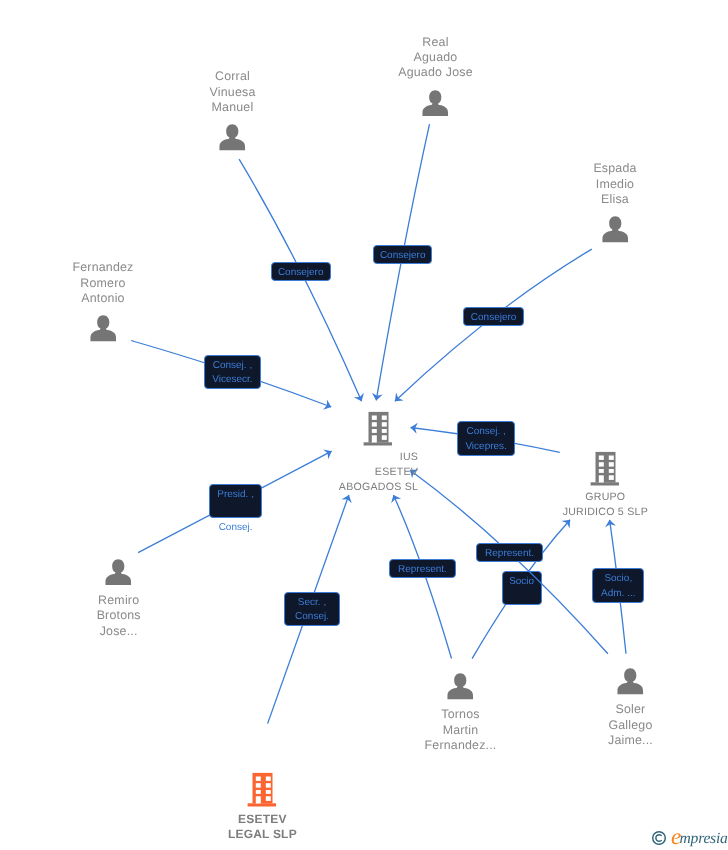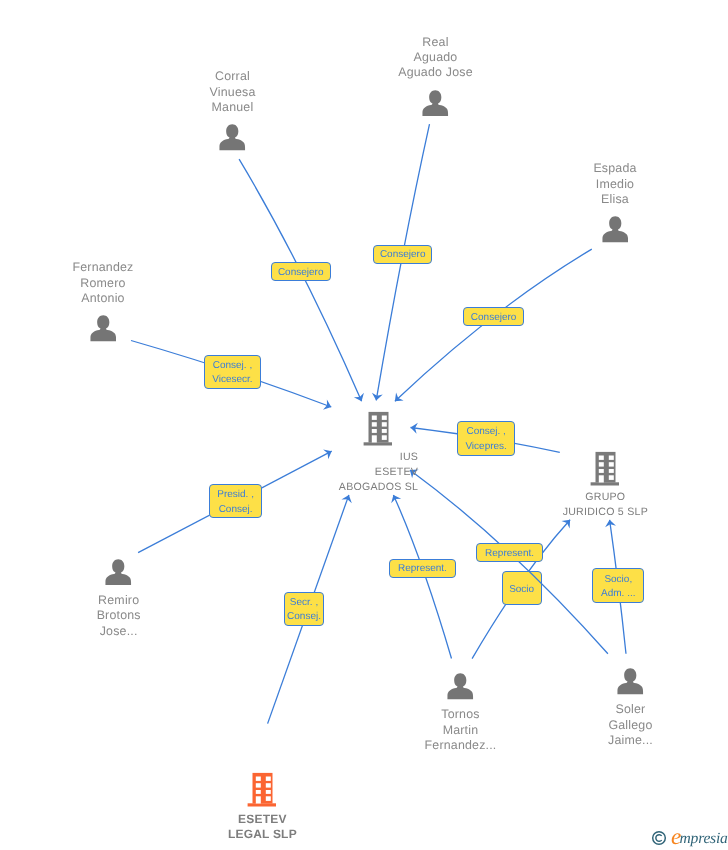--- a/index.html
+++ b/index.html
@@ -9,22 +9,22 @@
   #canvas{position:relative;width:728px;height:850px;background:#fff;}
   #edge-layer,#labels{position:absolute;left:0;top:0;width:0;height:0;}
   #nodes{position:absolute;left:0;top:0;width:0;height:0;z-index:40;}
   svg.layer{position:absolute;left:0;top:0;width:728px;height:850px;overflow:visible;}
   .node{position:absolute;text-align:center;}
   .node .caption{position:absolute;left:50%;transform:translateX(-50%);white-space:pre;
      color:#8a8a8a;font-size:12.4px;line-height:15.35px;letter-spacing:.2px;}
   .node.company .caption{font-size:10.6px;line-height:15.1px;letter-spacing:.25px;color:#7d7d7d;}
   .node.company.hl .caption{font-weight:bold;color:#7d7d7d;font-size:12px;letter-spacing:.2px;line-height:15px;}
   .lbl{position:absolute;box-sizing:border-box;border:1.1px solid #3b7dd8;border-radius:4px;
-     background:#fde047;color:#3b7dd8;font-size:10px;line-height:14.5px;white-space:pre;
-     display:flex;flex-direction:column;align-items:center;justify-content:center;padding-top:3px;}
+     background:#0f172a;color:#3b7dd8;font-size:10px;line-height:14.5px;white-space:pre;
+     display:flex;flex-direction:column;align-items:center;padding-top:3px;}
   .lbl span{display:block;white-space:nowrap;}
   .footer{position:absolute;left:651px;top:829.5px;display:flex;align-items:baseline;}
   .footer .cmark{position:absolute;left:0px;top:0.6px;}
   .brand{position:absolute;left:20px;top:-3.6px;font-family:"Liberation Serif",serif;font-style:italic;
      font-size:15.6px;line-height:20px;letter-spacing:-0.25px;white-space:pre;}
   .brand .bfirst{color:#f7851f;font-size:23px;letter-spacing:-1.6px;position:relative;top:1px;}
   .brand .brest{color:#2f6377;}
 </style>
 </head>
 <body>
@@ -133,22 +133,22 @@
           <rect fill="#fff" x="18.8" y="11.2" width="5" height="4.4"></rect>
           <rect fill="#fff" x="18.8" y="18" width="5" height="3.9"></rect>
           <rect fill="#fff" x="18.8" y="24.3" width="5" height="4.6"></rect>
         </svg><div class="caption" style="top: 39.6px;"><div>ESETEV</div><div>LEGAL SLP</div></div></div>
     </div>
   <div id="labels">
       <div class="lbl" style="left: 270.8px; top: 261.6px; width: 59.8px; height: 19.4px; z-index: 2;"><span>Consejero</span></div>
       <div class="lbl" style="left: 372.9px; top: 244.5px; width: 59.6px; height: 19.3px; z-index: 4;"><span>Consejero</span></div>
       <div class="lbl" style="left: 463.4px; top: 306.8px; width: 60.4px; height: 19.2px; z-index: 6;"><span>Consejero</span></div>
       <div class="lbl" style="left: 203.7px; top: 354.7px; width: 57.5px; height: 34.4px; z-index: 8;"><span>Consej. ,</span><span>Vicesecr.</span></div>
-      <div class="lbl" style="left: 208.7px; top: 484.1px; width: 53.8px; height: 34.4px; z-index: 10;"><span>Presid. ,</span><span>Consej.</span></div>
-      <div class="lbl" style="left: 284px; top: 591.5px; width: 40px; height: 34.2px; z-index: 12;"><span>Secr. ,</span><span>Consej.</span></div>
+      <div class="lbl" style="left: 208.7px; top: 484.1px; width: 53.8px; height: 34.4px; z-index: 10; gap: 18px;"><span>Presid. ,</span><span>Consej.</span></div>
+      <div class="lbl" style="left: 284px; top: 591.5px; width: 56px; height: 34.2px; z-index: 12;"><span>Secr. ,</span><span>Consej.</span></div>
       <div class="lbl" style="left: 389.1px; top: 558.5px; width: 66.7px; height: 19.3px; z-index: 14;"><span>Represent.</span></div>
       <div class="lbl" style="left: 501.6px; top: 571.3px; width: 40.1px; height: 34px; z-index: 16;"><span>Socio</span></div>
       <div class="lbl" style="left: 476px; top: 543.3px; width: 67.1px; height: 19.1px; z-index: 18;"><span>Represent.</span></div>
       <div class="lbl" style="left: 592.2px; top: 568.4px; width: 52.2px; height: 34.7px; z-index: 20;"><span>Socio,</span><span>Adm. ...</span></div>
       <div class="lbl" style="left: 457.3px; top: 421px; width: 57.7px; height: 34.5px; z-index: 22;"><span>Consej. ,</span><span>Vicepres.</span></div>
     </div>
   <div class="footer">
     <svg class="cmark" width="16" height="16" viewBox="0 0 16 16">
       <circle cx="8" cy="8" r="6.3" fill="none" stroke="#2f6377" stroke-width="1.45"></circle>
       <path d="M10.7 5.9a3.3 3.3 0 1 0 0 4.2" fill="none" stroke="#2f6377" stroke-width="1.45"></path>

